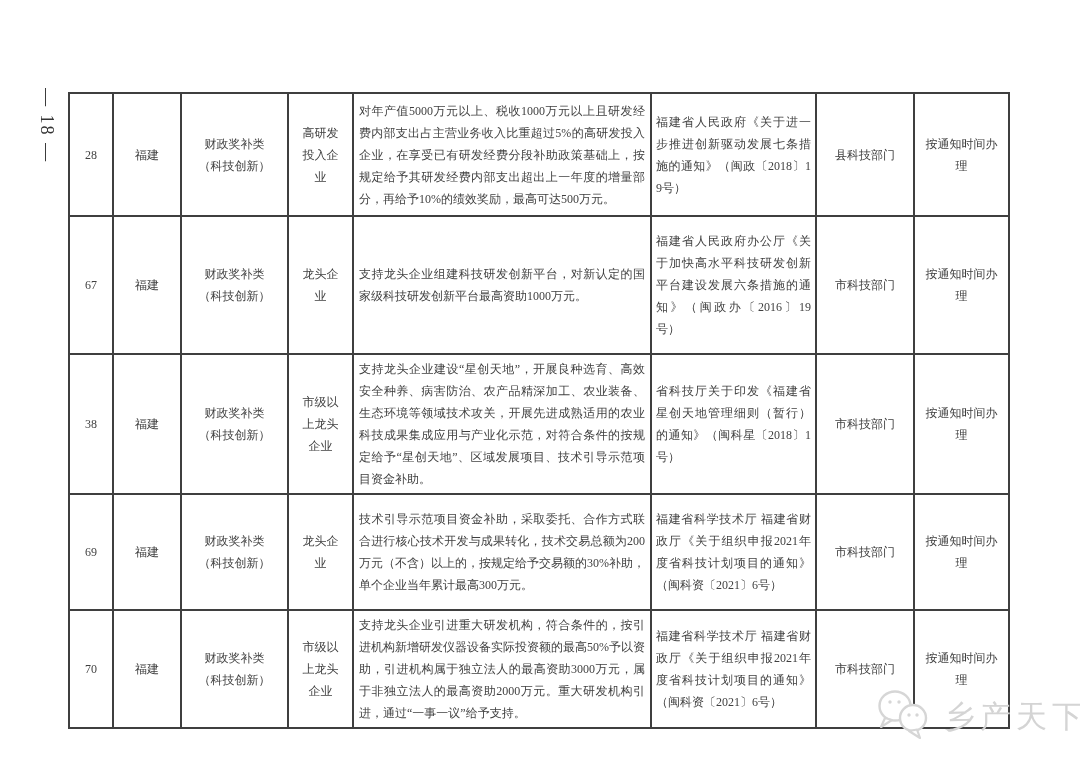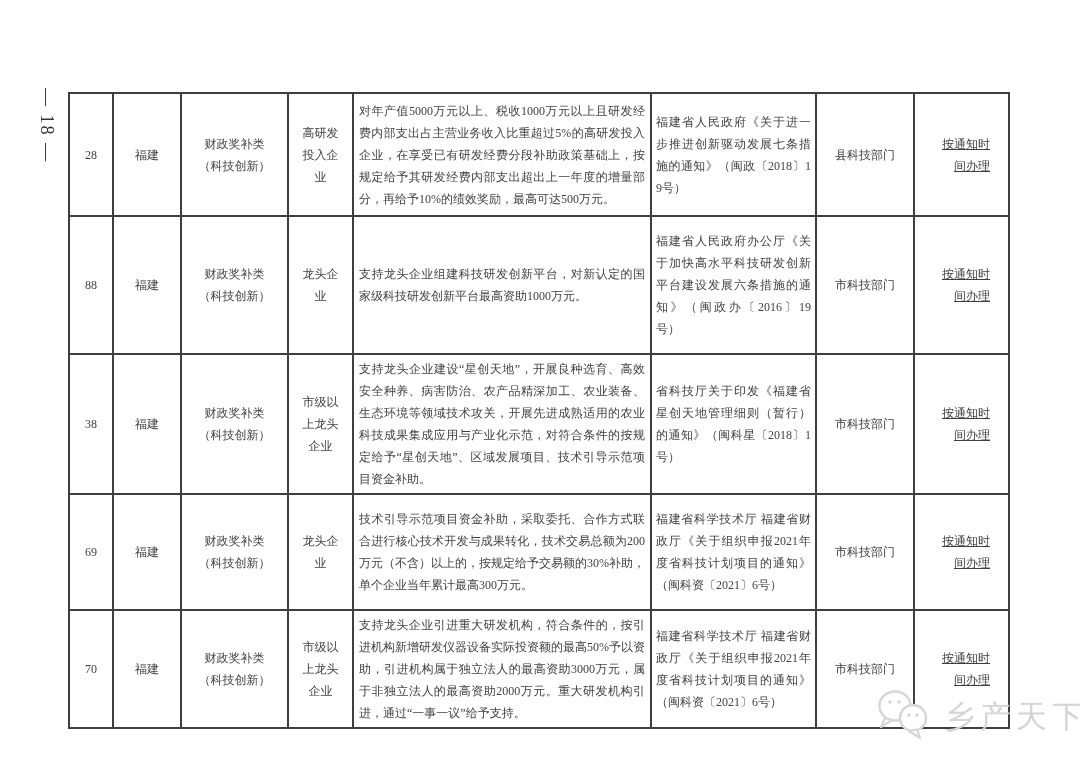--- a/index.html
+++ b/index.html
@@ -61,23 +61,22 @@
   }
   td.c-desc {
     text-align: justify;
     padding: 3px 5px;
   }
   td.c-policy {
     text-align: justify;
     padding: 13px 4px;
   }
   td.c-time {
-    text-align: right;
-    padding: 2px 18px;
-    text-decoration: underline;
+    text-align: center;
+    padding: 2px 6px;
   }
   
   tbody tr:nth-child(1) { height: 123px; }
   tbody tr:nth-child(2) { height: 85px;  }
   tbody tr:nth-child(3) { height: 133px; }
   tbody tr:nth-child(4) { height: 94px;  }
   tbody tr:nth-child(5) { height: 105px; }
 
   
   .watermark {
@@ -116,21 +115,21 @@
     <td class="c-seq">28</td>
     <td class="c-prov">福建</td>
     <td class="c-cat">财政奖补类（科技创新）</td>
     <td class="c-target">高研发投入企业</td>
     <td class="c-desc">对年产值5000万元以上、税收1000万元以上且研发经费内部支出占主营业务收入比重超过5%的高研发投入企业，在享受已有研发经费分段补助政策基础上，按规定给予其研发经费内部支出超出上一年度的增量部分，再给予10%的绩效奖励，最高可达500万元。</td>
     <td class="c-policy">福建省人民政府《关于进一步推进创新驱动发展七条措施的通知》（闽政〔2018〕19号）</td>
     <td class="c-dept">县科技部门</td>
     <td class="c-time">按通知时间办理</td>
   </tr>
       <tr>
-    <td class="c-seq">88</td>
+    <td class="c-seq">67</td>
     <td class="c-prov">福建</td>
     <td class="c-cat">财政奖补类（科技创新）</td>
     <td class="c-target">龙头企业</td>
     <td class="c-desc">支持龙头企业组建科技研发创新平台，对新认定的国家级科技研发创新平台最高资助1000万元。</td>
     <td class="c-policy">福建省人民政府办公厅《关于加快高水平科技研发创新平台建设发展六条措施的通知》（闽政办〔2016〕19号）</td>
     <td class="c-dept">市科技部门</td>
     <td class="c-time">按通知时间办理</td>
   </tr>
       <tr>
     <td class="c-seq">38</td>

